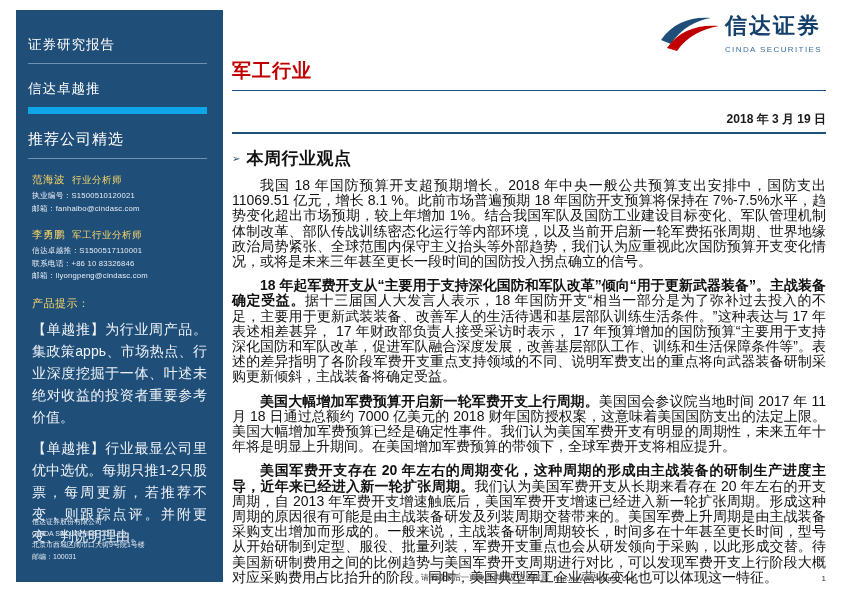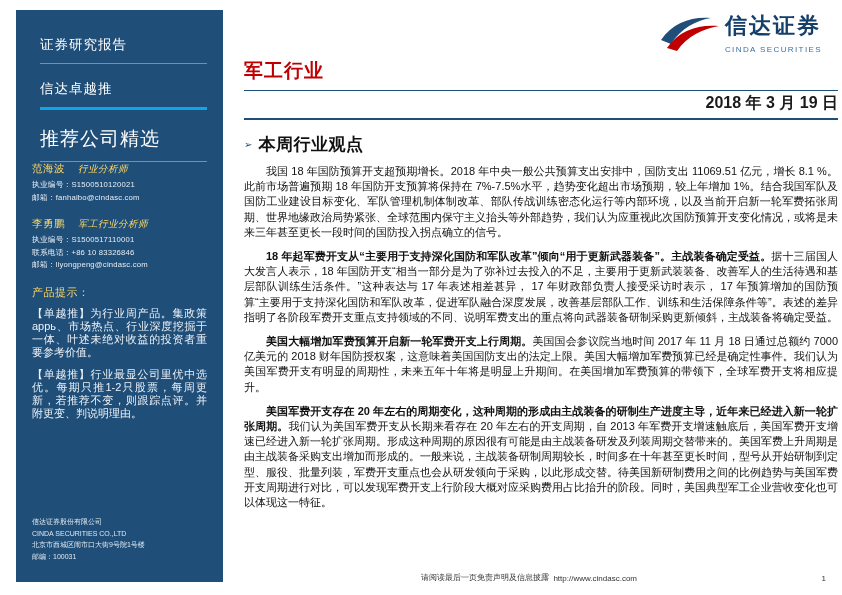--- a/index.html
+++ b/index.html
@@ -19,75 +19,75 @@
   
   .sidebar {
     position: absolute;
     left: 16px; top: 10px;
     width: 207px; height: 572px;
     background: #1f4e79;
     color: #ffffff;
     padding: 0;
   }
   .sb-head {
-    padding: 26px 16px 0 24px;
+    padding: 26px 16px 0 12px;
   }
   .sb-title {
     font-size: 13.5px;
     letter-spacing: 1px;
     padding-bottom: 9px;
     border-bottom: 1px solid #6c93b5;
     margin-bottom: 16px;
   }
   .sb-sub {
     font-size: 13.5px;
     letter-spacing: 1px;
     padding-bottom: 9px;
-    border-bottom: 3px solid #0ea5e9;
+    border-bottom: 7px solid #0ea5e9;
     margin-bottom: 16px;
   }
   .sb-sub2 {
-    font-size: 19px;
+    font-size: 15px;
     letter-spacing: 1px;
     padding-bottom: 9px;
     border-bottom: 1px solid #6c93b5;
+    margin-bottom: 14px;
   }
   .analyst {
     padding: 0 16px;
     margin-bottom: 13px;
   }
   .an-name {
     font-size: 10.5px;
     color: #ffd966;
     margin-bottom: 3px;
     letter-spacing: .5px;
   }
   .an-name .role {
     color: #ffd966;
-    margin-left: 13px;
+    margin-left: 7px;
     font-size: 9.5px;
-    font-style: italic;
   }
   .an-line {
     font-size: 7.7px;
     line-height: 12.5px;
     color: #e8eef4;
     letter-spacing: .2px;
   }
   .tips-title {
     padding: 0 16px;
     font-size: 11px;
     color: #ffd966;
     margin: 10px 0 7px 0;
     letter-spacing: .5px;
   }
   .tip {
     padding: 0 16px;
-    font-size: 11px;
-    line-height: 13px;
+    font-size: 14px;
+    line-height: 22px;
     color: #edf2f7;
     margin-bottom: 9px;
     text-align: justify;
   }
   .sb-foot {
     position: absolute;
     left: 16px; bottom: 20px;
     right: 10px;
     font-size: 7px;
     line-height: 11.5px;
@@ -114,40 +114,40 @@
   .logo-en {
     font-size: 8px;
     color: #3a6fa0;
     letter-spacing: 1.4px;
     margin-top: 9px;
   }
 
   
   .main {
     position: absolute;
-    left: 244px; top: 10px;
+    left: 232px; top: 10px;
     width: 594px;
   }
   .doc-title {
     margin-top: 48px;
     font-size: 19px;
     color: #c00000;
     font-weight: bold;
     letter-spacing: 1px;
   }
   .title-rule {
     margin-top: 6px;
     border-bottom: 1px solid #1f4e79;
     width: 100%;
   }
   .doc-date {
     text-align: right;
-    font-size: 16px;
+    font-size: 12px;
     color: #1a1a1a;
-    margin-top: 2px;
+    margin-top: 20px;
     font-weight: bold;
   }
   .date-rule {
     margin-top: 4px;
     border-bottom: 2px solid #1f4e79;
     width: 100%;
   }
 
   .section-head {
     display: flex;
@@ -166,21 +166,21 @@
     color: #111111;
     letter-spacing: .5px;
   }
 
   .body-col {
     margin-top: 8px;
     width: 594px;
   }
   p.para {
     margin: 4px 0 9px 0;
-    font-size: 11px;
+    font-size: 14px;
     line-height: 15.2px;
     color: #111111;
     text-align: justify;
     text-indent: 2em;
   }
   .b { font-weight: bold; }
 
   
   .footer {
     position: absolute;
@@ -216,21 +216,21 @@
         <span>范海波</span><span class="role">行业分析师</span>
       </div>
       <div class="an-line">执业编号：S1500510120021</div>
       <div class="an-line">邮箱：fanhaibo@cindasc.com</div>
     </div>
 
     <div class="analyst">
       <div class="an-name">
         <span>李勇鹏</span><span class="role">军工行业分析师</span>
       </div>
-      <div class="an-line">执业编号：S1500517110001</div>
+      <div class="an-line">信达卓越推：S1500517110001</div>
       <div class="an-line">联系电话：+86 10 83326846</div>
       <div class="an-line">邮箱：liyongpeng@cindasc.com</div>
     </div>
 
     <div class="tips-title">产品提示：</div>
     <div class="tip">【单越推】为行业周产品。集政策аррь、市场热点、行业深度挖掘于一体、叶述未绝对收益的投资者重要参考价值。</div>
     <div class="tip">【单越推】行业最显公司里优中选优。每期只推1-2只股票，每周更新，若推荐不变，则跟踪点评。并附更变、判说明理由。</div>
 
     <div class="sb-foot">
       <div>信达证券股份有限公司</div>

